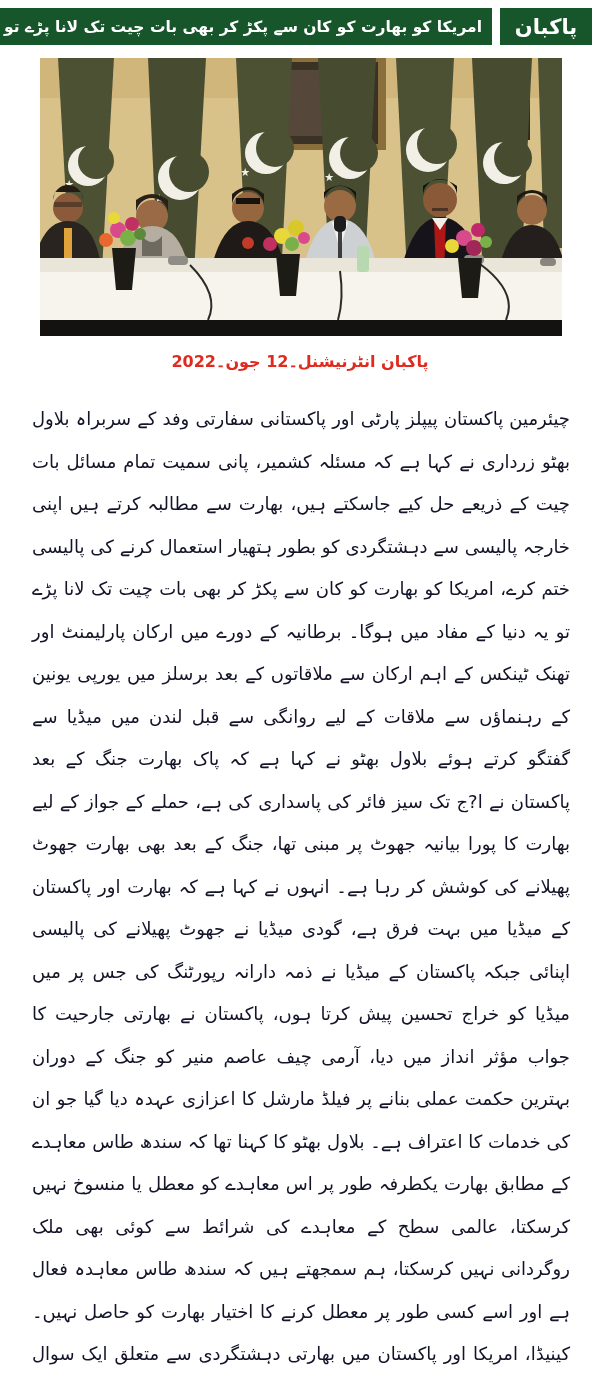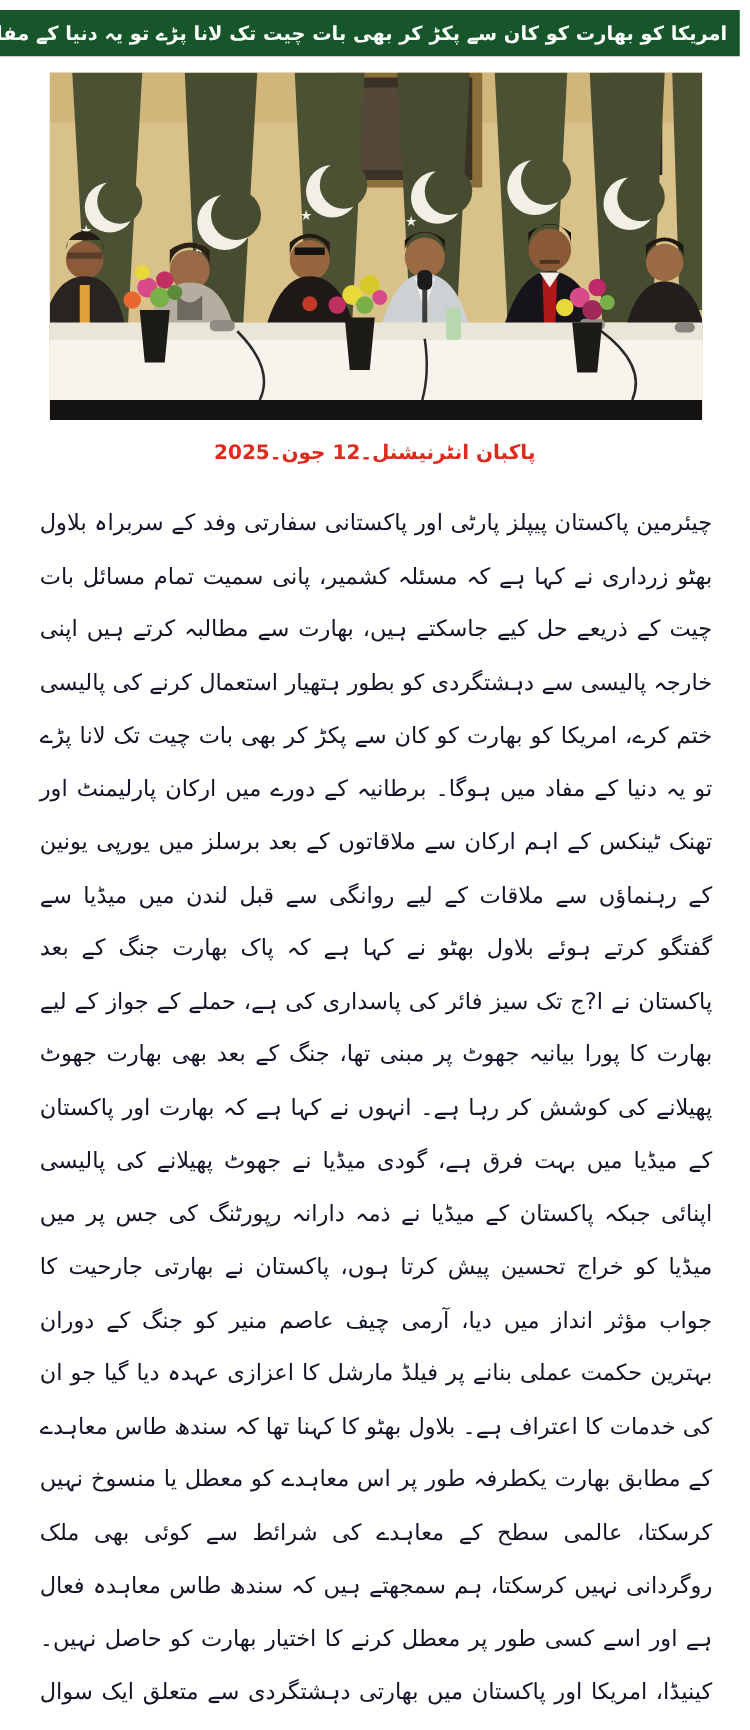--- a/index.html
+++ b/index.html
@@ -48,20 +48,21 @@
   .article p{
     font-size:18px;line-height:42.5px;
     text-align:justify;text-align-last:right;
     margin-bottom:18px;
   }
 </style>
 </head>
 <body>
 
 <div class="header">
+  <div class="brand-box">پاکبان</div>
   <div class="headline-bar">امریکا کو بھارت کو کان سے پکڑ کر بھی بات چیت تک لانا پڑے تو یہ دنیا کے مفاد میں ہوگا۔ بلاول بھٹو</div>
 </div>
 
 <div class="photo">
   <svg viewBox="0 0 522 278" preserveAspectRatio="none">
 
     <rect x="0" y="0" width="522" height="278" fill="#d9c28a"></rect>
     <rect x="0" y="0" width="522" height="40" fill="#cdb176" opacity="0.7"></rect>
 
     <g>
@@ -206,18 +207,18 @@
           <circle cx="438" cy="172" r="7" fill="#c0286a"></circle>
         <circle cx="412" cy="188" r="7" fill="#e8d83a"></circle>
           <circle cx="434" cy="190" r="8" fill="#a02858"></circle>
         <circle cx="446" cy="184" r="6" fill="#7ab048"></circle>
         <polygon points="418,200 442,200 438,240 422,240" fill="#1d1b16"></polygon>
       </g>
     </g>
   </svg>
 </div>
 
-<div class="dateline">پاکبان انٹرنیشنل۔12 جون۔2025</div>
+<div class="dateline">پاکبان انٹرنیشنل۔12 جون۔2022</div>
 
 <div class="article">
   <p>چیئرمین پاکستان پیپلز پارٹی اور پاکستانی سفارتی وفد کے سربراہ بلاول بھٹو زرداری نے کہا ہے کہ مسئلہ کشمیر، پانی سمیت تمام مسائل بات چیت کے ذریعے حل کیے جاسکتے ہیں، بھارت سے مطالبہ کرتے ہیں اپنی خارجہ پالیسی سے دہشتگردی کو بطور ہتھیار استعمال کرنے کی پالیسی ختم کرے، امریکا کو بھارت کو کان سے پکڑ کر بھی بات چیت تک لانا پڑے تو یہ دنیا کے مفاد میں ہوگا۔ برطانیہ کے دورے میں ارکان پارلیمنٹ اور تھنک ٹینکس کے اہم ارکان سے ملاقاتوں کے بعد برسلز میں یورپی یونین کے رہنماؤں سے ملاقات کے لیے روانگی سے قبل لندن میں میڈیا سے گفتگو کرتے ہوئے بلاول بھٹو نے کہا ہے کہ پاک بھارت جنگ کے بعد پاکستان نے ا?ج تک سیز فائر کی پاسداری کی ہے، حملے کے جواز کے لیے بھارت کا پورا بیانیہ جھوٹ پر مبنی تھا، جنگ کے بعد بھی بھارت جھوٹ پھیلانے کی کوشش کر رہا ہے۔ انہوں نے کہا ہے کہ بھارت اور پاکستان کے میڈیا میں بہت فرق ہے، گودی میڈیا نے جھوٹ پھیلانے کی پالیسی اپنائی جبکہ پاکستان کے میڈیا نے ذمہ دارانہ رپورٹنگ کی جس پر میں میڈیا کو خراج تحسین پیش کرتا ہوں، پاکستان نے بھارتی جارحیت کا جواب مؤثر انداز میں دیا، آرمی چیف عاصم منیر کو جنگ کے دوران بہترین حکمت عملی بنانے پر فیلڈ مارشل کا اعزازی عہدہ دیا گیا جو ان کی خدمات کا اعتراف ہے۔ بلاول بھٹو کا کہنا تھا کہ سندھ طاس معاہدے کے مطابق بھارت یکطرفہ طور پر اس معاہدے کو معطل یا منسوخ نہیں کرسکتا، عالمی سطح کے معاہدے کی شرائط سے کوئی بھی ملک روگردانی نہیں کرسکتا، ہم سمجھتے ہیں کہ سندھ طاس معاہدہ فعال ہے اور اسے کسی طور پر معطل کرنے کا اختیار بھارت کو حاصل نہیں۔ کینیڈا، امریکا اور پاکستان میں بھارتی دہشتگردی سے متعلق ایک سوال کے جواب میں پاکستان کے سفارتی وفد کے سربراہ نے کہا کہ بھارت کہتا کچھ اور کرتا کچھ اور ہے، جب بھارت پاکستان پر الزام لگا رہا تھا تو دنیا میں کوئی بھی ملک اس کے ساتھ کھڑا نہیں ہوا، سب جانتے ہیں کہ بھارت دہشت گرد تنظیموں کو پیسہ دیکر دہشتگردی کرانے میں ملوث ہے، سکھ رہنماؤں کے کینیڈا میں قتل پر کینیڈین وزیراعظم کا بیان بھارت کے منہ پر طمانچہ ہے۔ انہوں نے کہا کہ آسٹریلیا سمیت دیگر ممالک بھی بھارتی دہشتگردی سے متاثر ہوئے ہیں، ہم بھارت سے مطالبہ کرتے ہیں اپنی خارجہ پالیسی سے دہشتگردی کو بطور ہتھیار استعمال کرنے کی پالیسی ختم کرے، بلوچستان میں کالعدم بلوچستان لبریشن ا?رمی (بی ایل اے) اور مجید بریگیڈ کی فنڈنگ ختم کرنی چاہیے تاکہ اس کے دہشتگردی کیخلاف بیانات کو سنجیدہ لیا جائے۔ انہوں نے کہا کہ بھارت کے موجودہ وزیراعظم پر مسلمانوں کے قتل، ٹارگٹ کر کے لوگوں کو مروانے کے الزامات ہیں، پاکستان کے ساتھ تنازع بڑھانے کے لیے جھوٹے بیانیے کے تحت الزامات لگا کر حملے کرنا بہادری نہیں بلکہ خطے اور عالمی امن کے لیے خطرہ ہے، پاکستان نے اس سے قبل بھی ابھیندن کو گرفتار کر کے چائے پلا کر واپس بھیجا تھا، یہ پاکستان میں دراندازی کا ثبوت ہے۔ بلاول بھٹو نے کہا کہ بھارت خود جانتا ہے کہ پہلگام حملے میں پاکستان کا کوئی ہاتھ نہیں تھا، یہ ان کی انٹیلی جنس ناکامی تھی جسے کور کرنے اور بھارت میں الیکشن کے حوالے سے مارجن لینے کے لیے پاکستان پر الزامات لگائے گئے تاہم پاکستان نے منہ توڑ جواب دے کر خطے میں بھارتی بالادستی کی سازش ناکام بنائی۔ سابق وزیرخارجہ نے کہا کہ امریکی صدر ڈونلڈ ٹرمپ نے واضح طور پر اور بار بار یہ کہا ہے کہ خطے میں امن ہونا چاہیے، ہم تو صدر ٹرمپ کے بیانات کو وعدے سمجھتے ہیں، ان کی امن کی کوششوں کے لیے دیئے گئے بیانات کو بھارت سبوتاژ کرنا چاہتا ہے، ہم سمجھتے کہ اگر امریکا کو بھارت کو کان سے پکڑ کر بات چیت تک لانا پڑے تو یہ دنیا کے مفاد میں ہے تاکہ خطے کے ممالک قیام امن کے بعد ترقی کر سکیں اور ا?گے بڑھیں۔</p>
 
 </div>
 
 </body></html>

